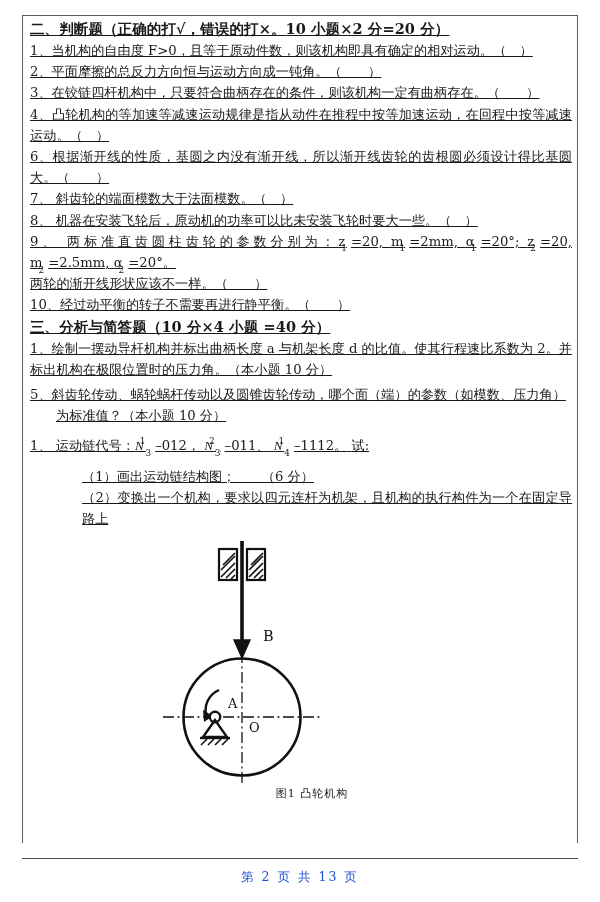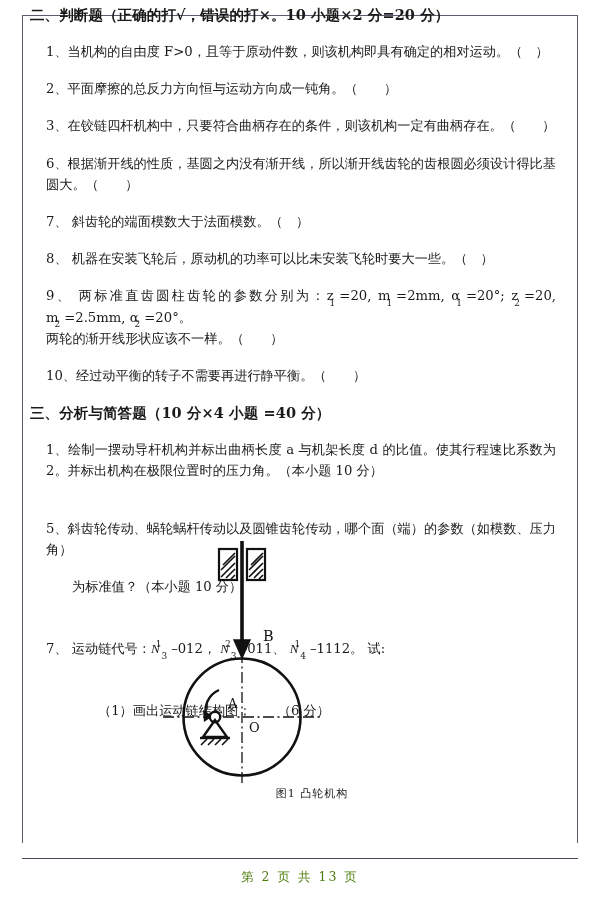--- a/index.html
+++ b/index.html
@@ -27,36 +27,37 @@
     border-right: 1px solid #5b5b6b;
     border-top: 1px solid #5b5b6b;
     box-sizing: border-box;
     pointer-events: none;
   }
 
   
   #content {
     position: absolute;
     left: 30px;
-    top: 4px;
+    top: 18px;
     width: 542px;
+    text-decoration: underline;
   }
 
   .section-title {
     font-size: 14.5px;
     font-weight: bold;
     line-height: 21px;
     letter-spacing: 0.1px;
     margin: 0 0 1px 0;
     white-space: nowrap;
   }
   .q {
     font-size: 13.2px;
     line-height: 21.2px;
-    margin: 16px;
+    margin: 0;
     text-align: justify;
     text-justify: inter-ideograph;
   }
   .indent-1 { padding-left: 26px; }
   .indent-2 { padding-left: 52px; }
   .gap-sm { height: 4px; }
   .gap-md { height: 9px; }
   .gap-lg { height: 13px; }
 
   .latin { font-family: "DejaVu Serif", "Liberation Serif", serif; }
@@ -103,35 +104,36 @@
     position: absolute;
     left: 22px;
     top: 858px;
     width: 556px;
     height: 0;
     border-top: 1px solid #4a4a57;
   }
   #footer-text {
     font-size: 12.5px;
     letter-spacing: 2px;
-    color: #4d7c0f;
+    color: #1d4ed8;
   }
 </style>
 </head>
 <body>
 
 <div id="page-frame"></div>
 
 <div id="content">
 
   <div class="section-title">二、判断题（正确的打√，错误的打×。10 小题×2 分=20 分）</div>
 
   <div class="q">1、当机构的自由度 F&gt;0，且等于原动件数，则该机构即具有确定的相对运动。（　）</div>
   <div class="q">2、平面摩擦的总反力方向恒与运动方向成一钝角。（　　）</div>
   <div class="q">3、在铰链四杆机构中，只要符合曲柄存在的条件，则该机构一定有曲柄存在。（　　）</div>
+  <div class="q">4、凸轮机构的等加速等减速运动规律是指从动件在推程中按等加速运动，在回程中按等减速运动。（　）</div>
   <div class="q">6、根据渐开线的性质，基圆之内没有渐开线，所以渐开线齿轮的齿根圆必须设计得比基圆大。（　　）</div>
   <div class="q">7、 斜齿轮的端面模数大于法面模数。（　）</div>
   <div class="q">8、 机器在安装飞轮后，原动机的功率可以比未安装飞轮时要大一些。（　）</div>
 
   <div class="q">
     <span>9、 两标准直齿圆柱齿轮的参数分别为：</span><span id="item9-formula"><span class="latin nsym"><span>z</span><sub>1</sub><span>=20,</span></span> <span class="latin nsym"><span>m</span><sub>1</sub><span>=2mm,</span></span> <span class="latin nsym"><span>α</span><sub>1</sub><span>=20°;</span></span> <span class="latin nsym"><span>z</span><sub>2</sub><span>=20,</span></span> <span class="latin nsym"><span>m</span><sub>2</sub><span>=2.5mm,</span></span> <span class="latin nsym"><span>α</span><sub>2</sub><span>=20°。</span></span> </span><br><span>两轮的渐开线形状应该不一样。（　　）</span>
   </div>
 
   <div class="q">10、经过动平衡的转子不需要再进行静平衡。（　　）</div>
 
@@ -140,26 +142,27 @@
   <div class="q">1、绘制一摆动导杆机构并标出曲柄长度 a 与机架长度 d 的比值。使其行程速比系数为 2。并标出机构在极限位置时的压力角。（本小题 10 分）</div>
 
   <div class="gap-sm"></div>
 
   <div class="q">5、斜齿轮传动、蜗轮蜗杆传动以及圆锥齿轮传动，哪个面（端）的参数（如模数、压力角）</div>
   <div class="q indent-1">为标准值？（本小题 10 分）</div>
 
   <div class="gap-md"></div>
 
   <div class="q">
-    <span>7、 运动链代号：</span><span id="q3-codes"><span class="latin nsym"><span class="italicN">N</span><sup>1</sup><sub>3</sub><span>–012，</span></span> <span class="latin nsym"><span class="italicN">N</span><sup>2</sup><sub>3</sub><span>–011、</span></span> <span class="latin nsym"><span class="italicN">N</span><sup>1</sup><sub>4</sub><span>–1112。</span></span> </span><span>试:</span>
+    <span>1、 运动链代号：</span><span id="q3-codes"><span class="latin nsym"><span class="italicN">N</span><sup>1</sup><sub>3</sub><span>–012，</span></span> <span class="latin nsym"><span class="italicN">N</span><sup>2</sup><sub>3</sub><span>–011、</span></span> <span class="latin nsym"><span class="italicN">N</span><sup>1</sup><sub>4</sub><span>–1112。</span></span> </span><span>试:</span>
   </div>
 
   <div class="gap-md"></div>
 
   <div class="q indent-2">（1）画出运动链结构图；　　（6 分）</div>
+  <div class="q indent-2">（2）变换出一个机构，要求以四元连杆为机架，且机构的执行构件为一个在固定导路上</div>
 
   <div class="gap-lg"></div>
 
 </div>
 
 <div id="figure-area">
   <svg id="figure-svg" width="600" height="250" viewBox="0 0 600 250">
 
     <g>
       <rect x="219" y="13" width="18" height="31" fill="none" stroke="#111" stroke-width="2.2"></rect>

